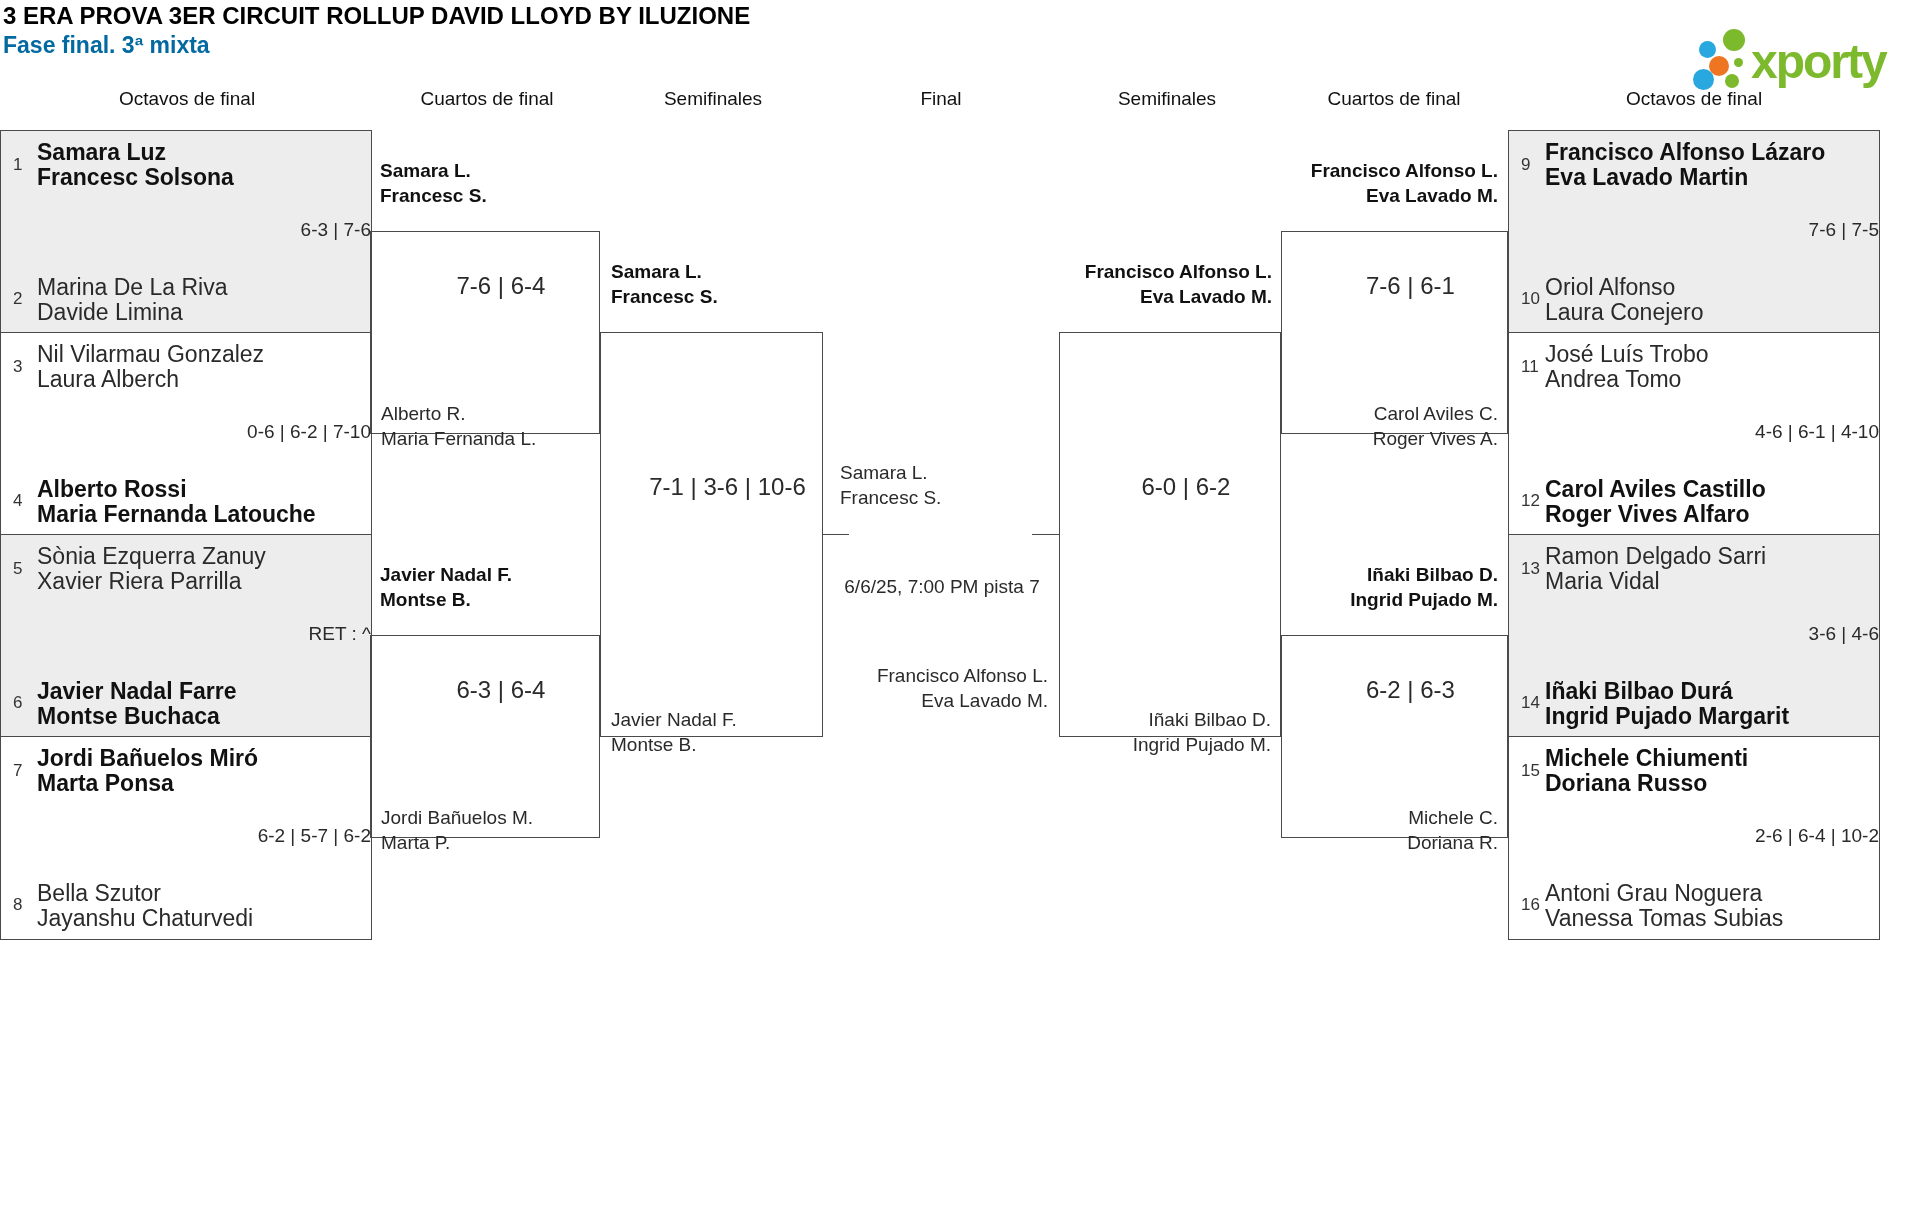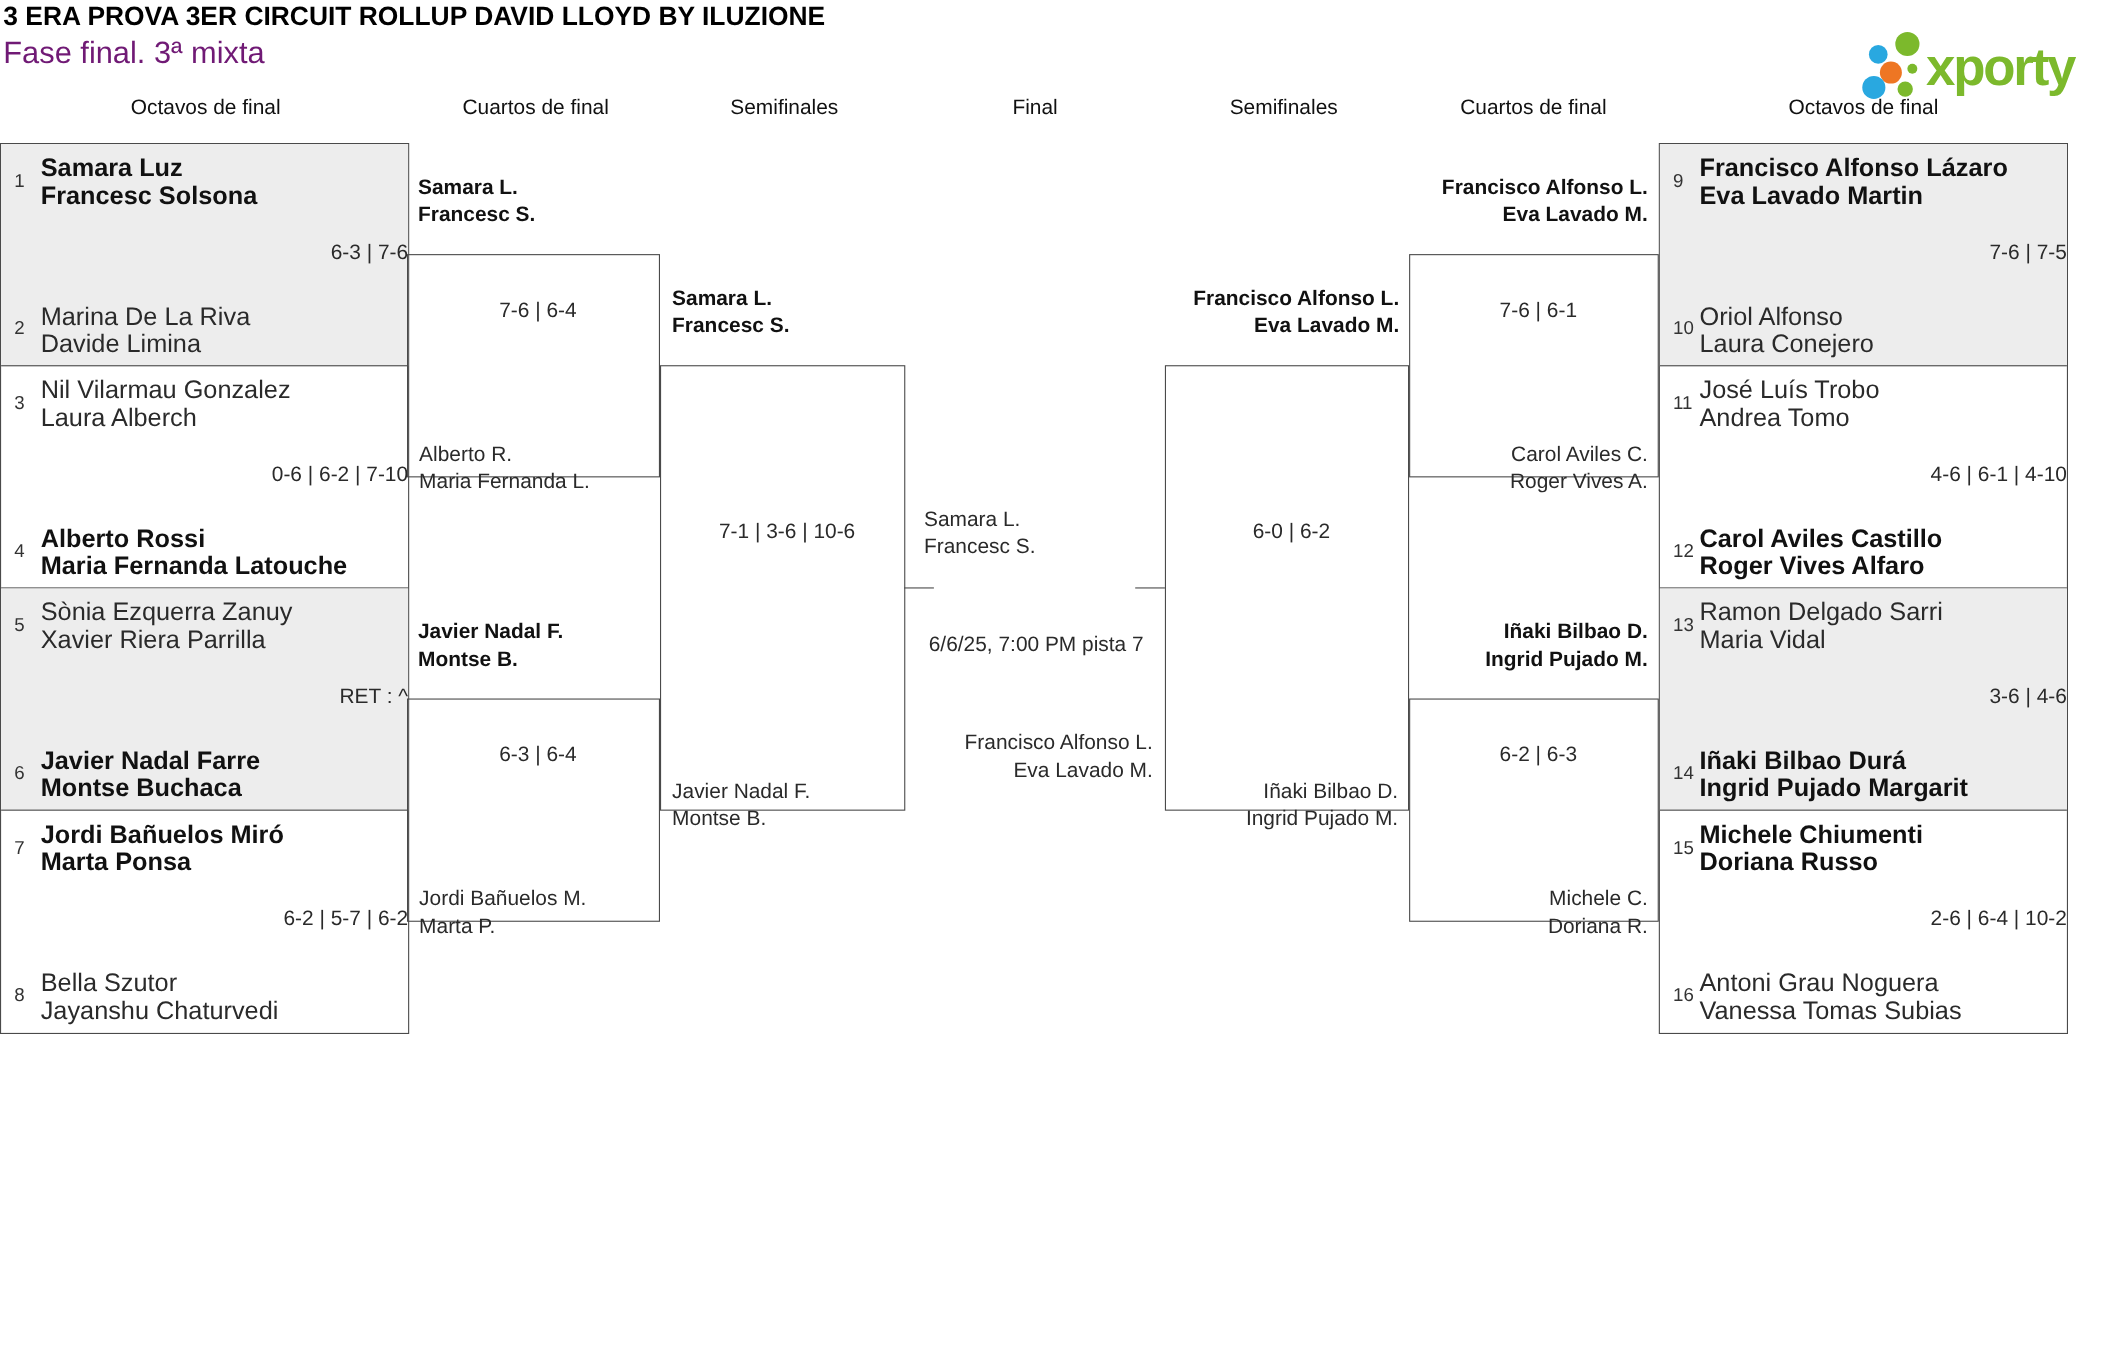--- a/index.html
+++ b/index.html
@@ -1,19 +1,19 @@
 <!DOCTYPE html>
 <html><head>
 <meta charset="utf-8">
 <style>
   html,body{margin:0;padding:0;background:#fff;}
   .page{position:relative;width:1920px;height:1232px;background:#fff;overflow:hidden;
         font-family:"Liberation Sans",sans-serif;color:#1c1c1c;}
   .title{position:absolute;left:3px;top:2px;font-size:24px;font-weight:700;color:#000;white-space:nowrap;}
-  .subtitle{position:absolute;left:3px;top:32px;font-size:28px;font-weight:400;color:#701a75;white-space:nowrap;}
+  .subtitle{position:absolute;left:3px;top:32px;font-size:23px;font-weight:700;color:#0369a1;white-space:nowrap;}
 
   .colhead{position:absolute;top:88px;transform:translateX(-50%);font-size:19px;font-weight:400;
            color:#111;white-space:nowrap;}
 
   
   .obox{position:absolute;top:130px;width:372px;height:810px;border:1px solid #4a4a4a;
         box-sizing:border-box;background:#fff;}
   .obox.left{left:0px;}
   .obox.right{left:1508px;}
   .ocell{position:absolute;left:0;width:100%;height:202px;box-sizing:border-box;}
@@ -29,21 +29,21 @@
 
   
   .box{position:absolute;border:1px solid #4a4a4a;box-sizing:border-box;background:transparent;}
   .qbox{width:230px;height:203px;}
   .qbox.lq0{left:370px;top:231px;} .qbox.lq1{left:370px;top:635px;}
   .qbox.rq0{left:1281px;top:231px;width:227px;} .qbox.rq1{left:1281px;top:635px;width:227px;}
   .sbox{width:223px;height:405px;top:332px;}
   .sbox.ls{left:600px;} .sbox.rs{left:1059px;width:222px;}
 
   .wlabel{position:absolute;font-size:19px;line-height:25px;white-space:nowrap;font-weight:700;color:#111;}
-  .bscore{position:absolute;left:4px;width:100%;text-align:center;font-size:19px;color:#2a2a2a;}
+  .bscore{position:absolute;left:16px;width:100%;text-align:center;font-size:24px;color:#2a2a2a;}
   .qbox .bscore{top:40px;} .sbox .bscore{top:140px;}
   .bloser{position:absolute;font-size:19px;line-height:25px;white-space:nowrap;color:#2a2a2a;margin-top:41px;}
   .qbox .bloser{top:128px;} .sbox .bloser{top:333px;}
   .al{left:10px;} .ar{right:9px;text-align:right;}
 
   .stub{position:absolute;top:534px;height:1px;background:#4a4a4a;width:27px;}
   .stub.l{left:822px;} .stub.r{left:1032px;}
 
   .final-top{position:absolute;left:840px;top:460px;font-size:19px;line-height:25px;white-space:nowrap;color:#2a2a2a;}
   .final-date{position:absolute;left:822px;top:576px;width:240px;text-align:center;font-size:19px;color:#2a2a2a;white-space:nowrap;}

